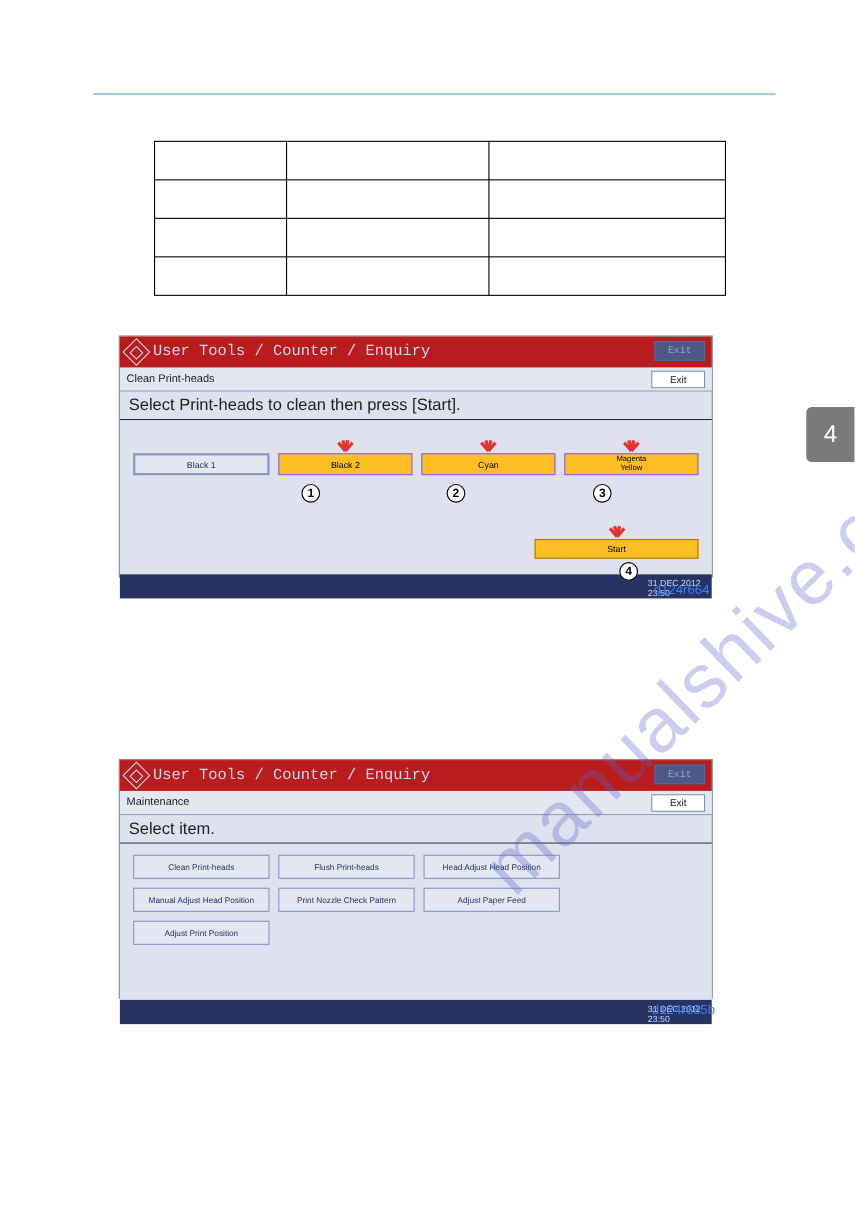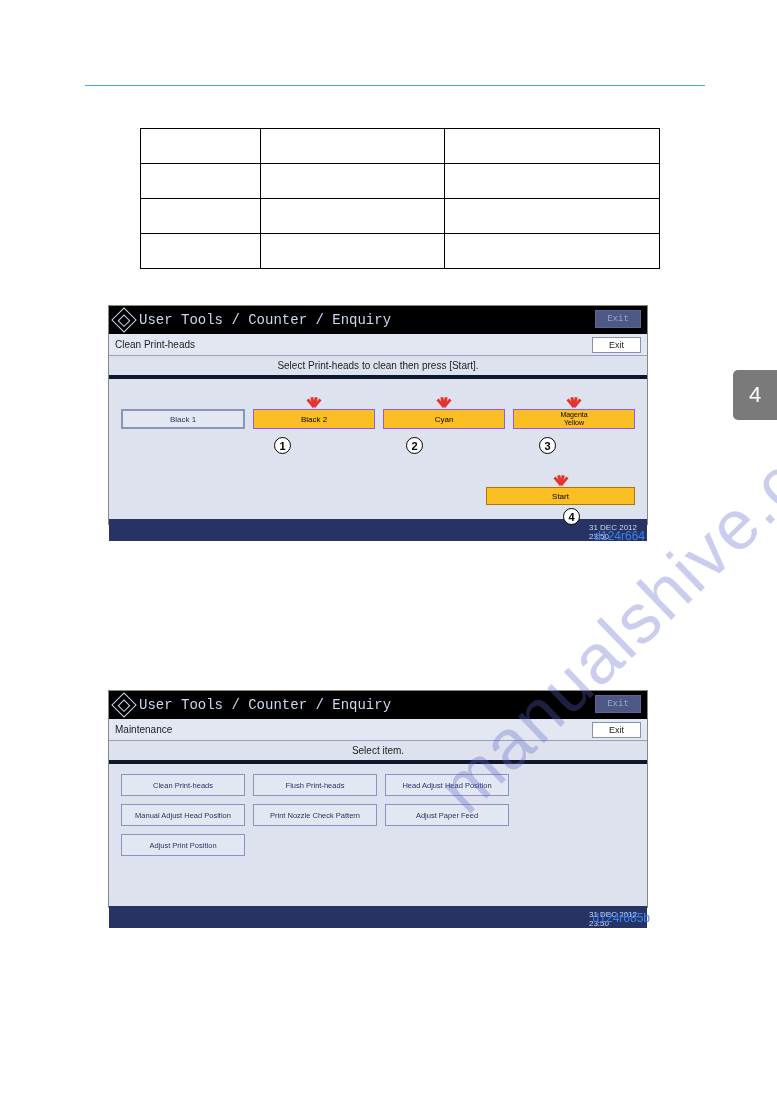--- a/index.html
+++ b/index.html
@@ -61,21 +61,21 @@
     position: absolute;
     left: 108px;
     width: 540px;
     border: 1px solid #888;
     background: #dee2ef;
   }
   .shot1 { top: 305px; height: 220px; }
   .shot2 { top: 690px; height: 218px; }
   .shot-header {
     height: 28px;
-    background: #000000;
+    background: #b91c1c;
     color: #cdd8ee;
     font-family: "Courier New", monospace;
     font-size: 14px;
     display: flex;
     align-items: center;
     padding: 0 6px;
     gap: 6px;
     position: relative;
   }
   .shot-header .logo {
@@ -97,25 +97,24 @@
     padding: 0 6px;
     font-size: 10px;
     color: #222;
   }
   .subbar .exit-btn {
     background: #fff; border: 1px solid #8891aa;
     font-size: 9px; padding: 2px 16px;
     height: 16px; display:flex;align-items:center;
   }
   .instr {
-    font-size: 10px;
+    font-size: 15px;
     padding: 4px 8px;
     color: #222;
-    border-bottom: 4px solid #0f172a;
-    text-align: center;
+    border-bottom: 1px solid #0f172a;
   }
   .body-area { position: relative; height: 140px; background: #dee2ef; }
   .head-row {
     display: flex; gap: 8px; padding: 30px 12px 12px 12px;
   }
   .head-btn {
     flex: 1; height: 20px; font-size: 8px;
     display:flex;align-items:center;justify-content:center;
     border: 1px solid #8891aa;
     position: relative;

